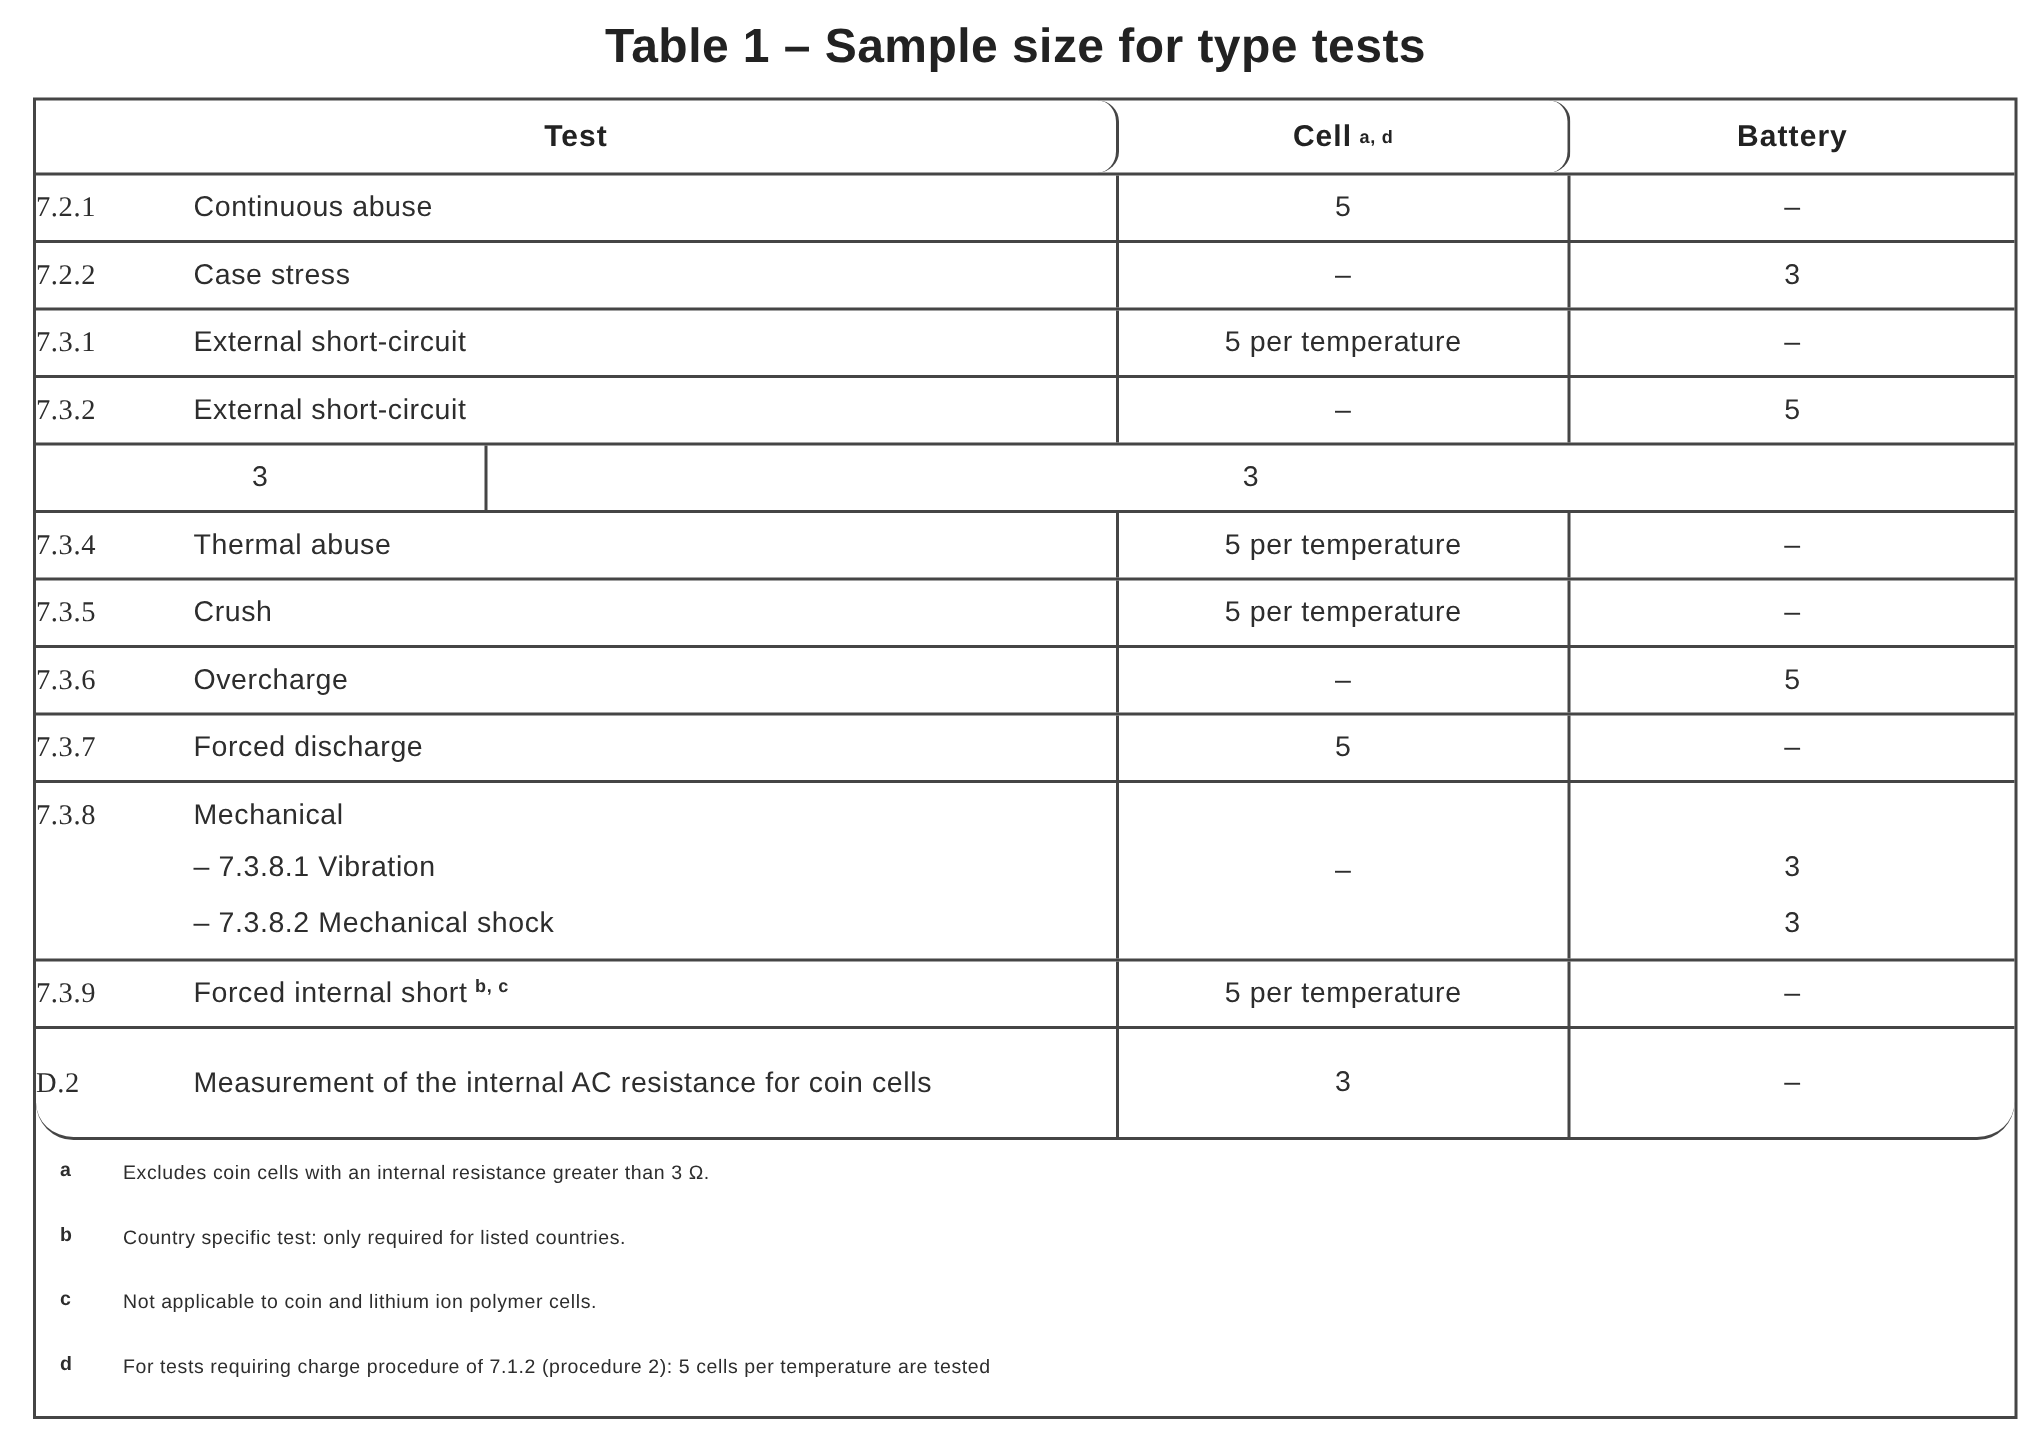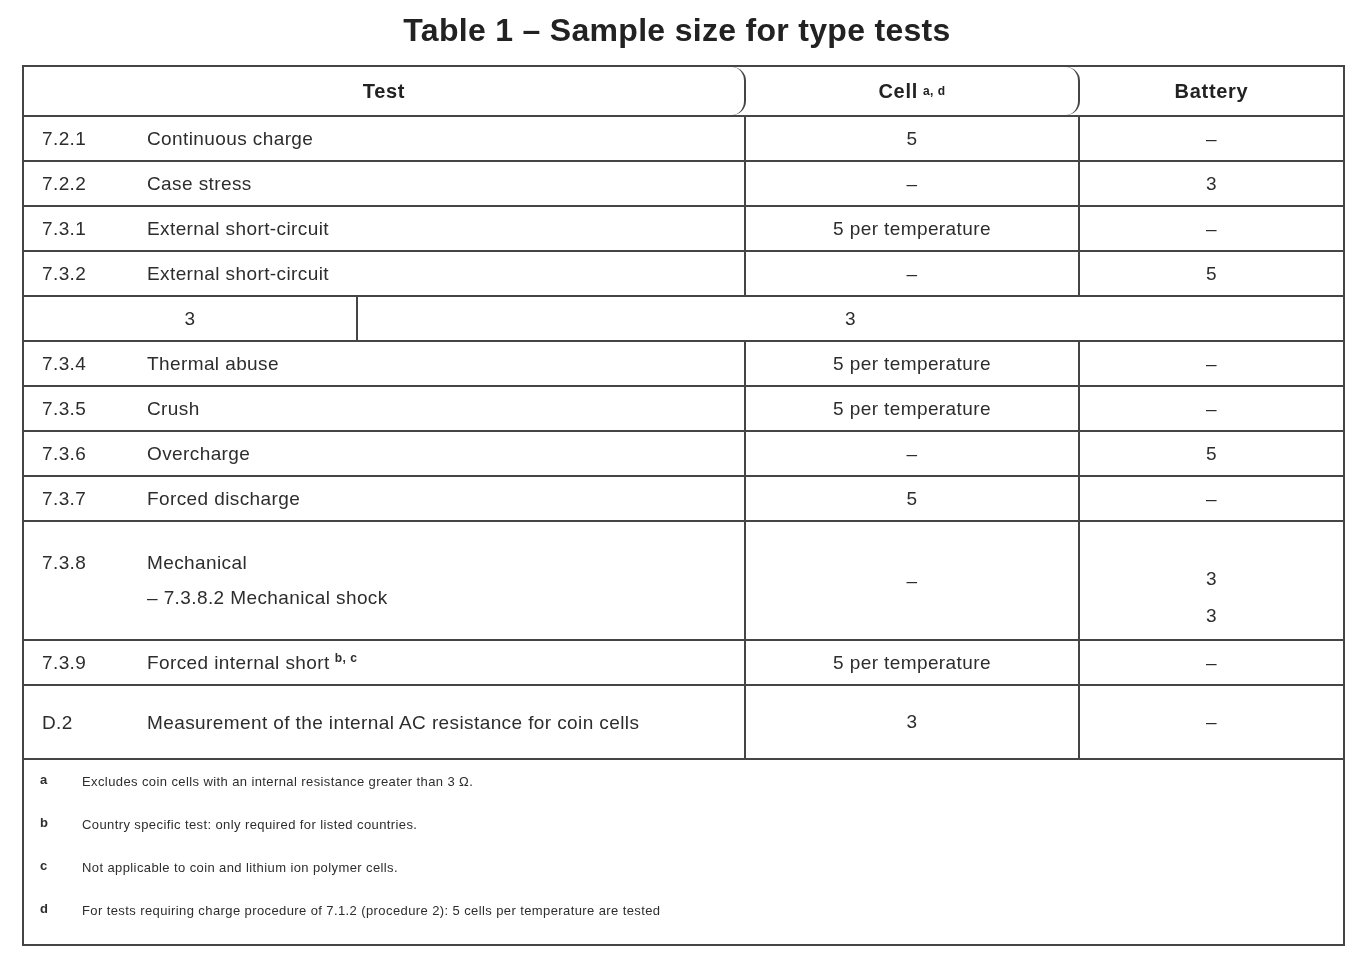--- a/index.html
+++ b/index.html
@@ -22,38 +22,38 @@
     margin:16px 9px 0 22px;
     width:1323px;
     box-sizing:border-box;
     border:2px solid #454545;
     background:#fff;
   }
   .tr{display:flex;border-bottom:2px solid #454545;box-sizing:border-box;}
   .tr.thead{min-height:50px;}
   .body-row{min-height:45px;}
   .row-multi{min-height:119px;}
-  .row-d2{min-height:74px;}
+  .row-d2{min-height:74px;border-radius:25px;}
   .tc{box-sizing:border-box;display:flex;}
   .c-test{width:722px;border-right:2px solid #454545;align-items:center;}
-  .c-cell{width:334px;border-right:2px solid #454545;}
+  .c-cell{width:301px;border-right:2px solid #454545;}
   .c-batt{flex:1;}
   .val{
     align-items:center;justify-content:center;
     font-size:19px;letter-spacing:0.4px;text-align:center;
   }
   .th{
     align-items:center;justify-content:center;
     font-weight:bold;font-size:20px;letter-spacing:0.7px;color:#222;border-radius:14px;
   }
   .test-inner{
     display:flex;align-items:flex-start;width:100%;
     font-size:19px;letter-spacing:0.4px;
   }
-  .clause{width:105px;padding-left:18px;flex-shrink:0;line-height:33px;}
+  .clause{width:105px;flex-shrink:0;line-height:33px;font-family:Liberation Serif, serif;}
   .name-wrap{flex:1;max-width:572px;padding-right:10px;}
   .name-line{line-height:33px;}
   .sub-line{line-height:37px;}
   .stack{
     flex-direction:column;justify-content:flex-end;align-items:center;
     padding-bottom:5px;
   }
   .stack .stack-line{line-height:37px;}
   sup.sup{
     font-size:12px;font-weight:bold;vertical-align:super;line-height:0;
@@ -85,21 +85,21 @@
         </div>
       <div class="tc c-batt th">Battery</div>
     </div>
 
     <div id="rows">
         <div class="tr body-row">
           <div class="tc c-test">
             <div class="test-inner">
               <div class="clause">7.2.1</div>
               <div class="name-wrap">
-                <div class="name-line"><span>Continuous charge</span></div>
+                <div class="name-line"><span>Continuous abuse</span></div>
               </div>
             </div>
           </div>
           <div class="tc c-cell val">5</div>
           <div class="tc c-batt val">–</div>
         </div>
         <div class="tr body-row">
           <div class="tc c-test">
             <div class="test-inner">
               <div class="clause">7.2.2</div>
@@ -186,20 +186,21 @@
           </div>
           <div class="tc c-cell val">5</div>
           <div class="tc c-batt val">–</div>
         </div>
         <div class="tr body-row row-multi">
           <div class="tc c-test">
             <div class="test-inner">
               <div class="clause">7.3.8</div>
               <div class="name-wrap">
                 <div class="name-line"><span>Mechanical</span></div>
+                <div class="sub-line">– 7.3.8.1 Vibration</div>
                 <div class="sub-line">– 7.3.8.2 Mechanical shock</div>
               </div>
             </div>
           </div>
           <div class="tc c-cell val">–</div>
           <div class="tc c-batt val stack">
             <div class="stack-line">3</div>
             <div class="stack-line">3</div>
           </div>
         </div>

